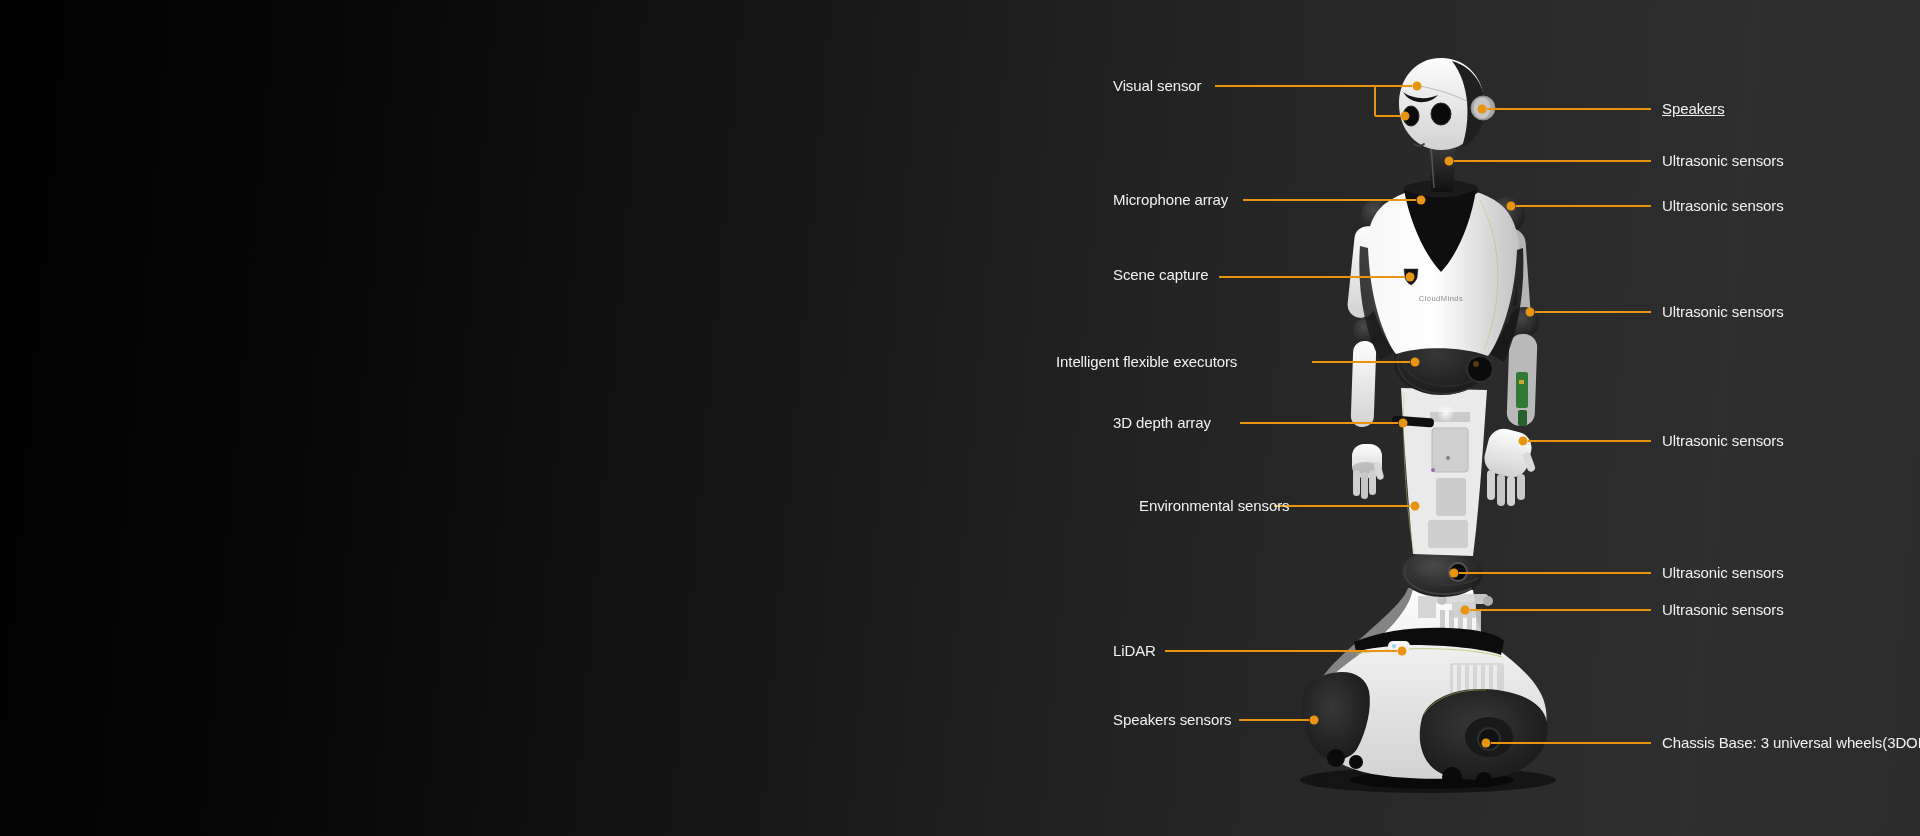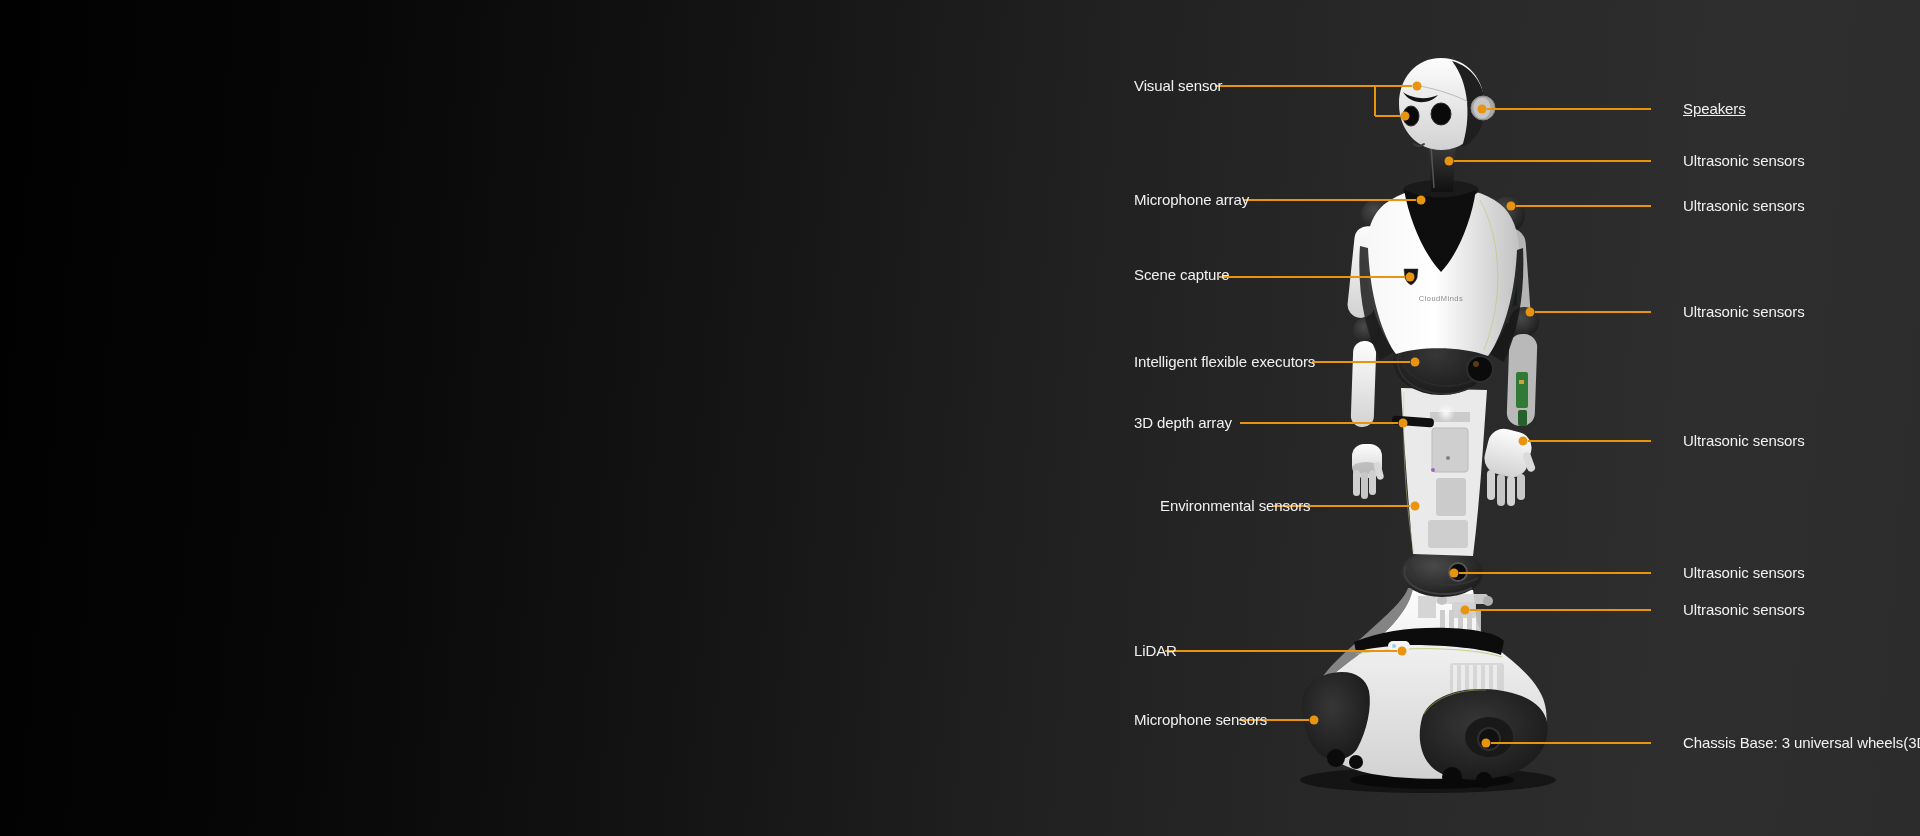--- a/index.html
+++ b/index.html
@@ -7,21 +7,21 @@
     position:relative;width:1920px;height:836px;overflow:hidden;
     background:linear-gradient(95deg,#010101 0%,#060606 16%,#131314 36%,#202021 54%,#292829 70%,#2f2e2f 88%,#2d2c2d 100%);
     font-family:"Liberation Sans",sans-serif;
   }
   svg.art{position:absolute;left:0;top:0;width:1920px;height:836px;display:block;}
   #labels{position:absolute;left:0;top:0;width:100%;height:100%;}
   .label{
     position:absolute;transform:translateY(-50%);
     font:400 15px/1.2 "Liberation Sans",sans-serif;
     color:var(--label-text,#F1F1F1);
-    letter-spacing:-0.1px;white-space:nowrap;margin-left:21px;
+    letter-spacing:-0.1px;white-space:nowrap;
   }
   .cline{stroke:var(--accent,#E8940F);stroke-width:2;}
   .cdot{fill:var(--accent,#E8940F);}
 </style>
 </head>
 <body>
 
 <div class="stage">
   <svg class="art" viewBox="0 0 1920 836">
     <defs>
@@ -236,25 +236,25 @@
         <circle cx="1465" cy="610" r="4.5" class="cdot"></circle>
         <line x1="1491" y1="743" x2="1651" y2="743" class="cline"></line>
         <circle cx="1486" cy="743" r="4.5" class="cdot"></circle>
       </g>
   </svg>
 
   <div id="labels">
       <div class="label left" style="left: 1113px; top: 86px;">Visual sensor</div>
       <div class="label left" style="left: 1113px; top: 200px;">Microphone array</div>
       <div class="label left" style="left: 1113px; top: 275px;">Scene capture</div>
-      <div class="label left" style="left: 1113px; top: 362px;">Intelligent flexible executors</div>
+      <div class="label left" style="left: 1056px; top: 362px;">Intelligent flexible executors</div>
       <div class="label left" style="left: 1113px; top: 423px;">3D depth array</div>
       <div class="label left" style="left: 1139px; top: 506px;">Environmental sensors</div>
       <div class="label left" style="left: 1113px; top: 651px;">LiDAR</div>
-      <div class="label left" style="left: 1113px; top: 720px;">Microphone sensors</div>
+      <div class="label left" style="left: 1113px; top: 720px;">Speakers sensors</div>
       <div class="label right" style="left: 1662px; top: 109px; text-decoration: underline;">Speakers</div>
       <div class="label right" style="left: 1662px; top: 161px;">Ultrasonic sensors</div>
       <div class="label right" style="left: 1662px; top: 206px;">Ultrasonic sensors</div>
       <div class="label right" style="left: 1662px; top: 312px;">Ultrasonic sensors</div>
       <div class="label right" style="left: 1662px; top: 441px;">Ultrasonic sensors</div>
       <div class="label right" style="left: 1662px; top: 573px;">Ultrasonic sensors</div>
       <div class="label right" style="left: 1662px; top: 610px;">Ultrasonic sensors</div>
       <div class="label right" style="left: 1662px; top: 743px;">Chassis Base: 3 universal wheels(3DOF)</div>
     </div>
 </div>

